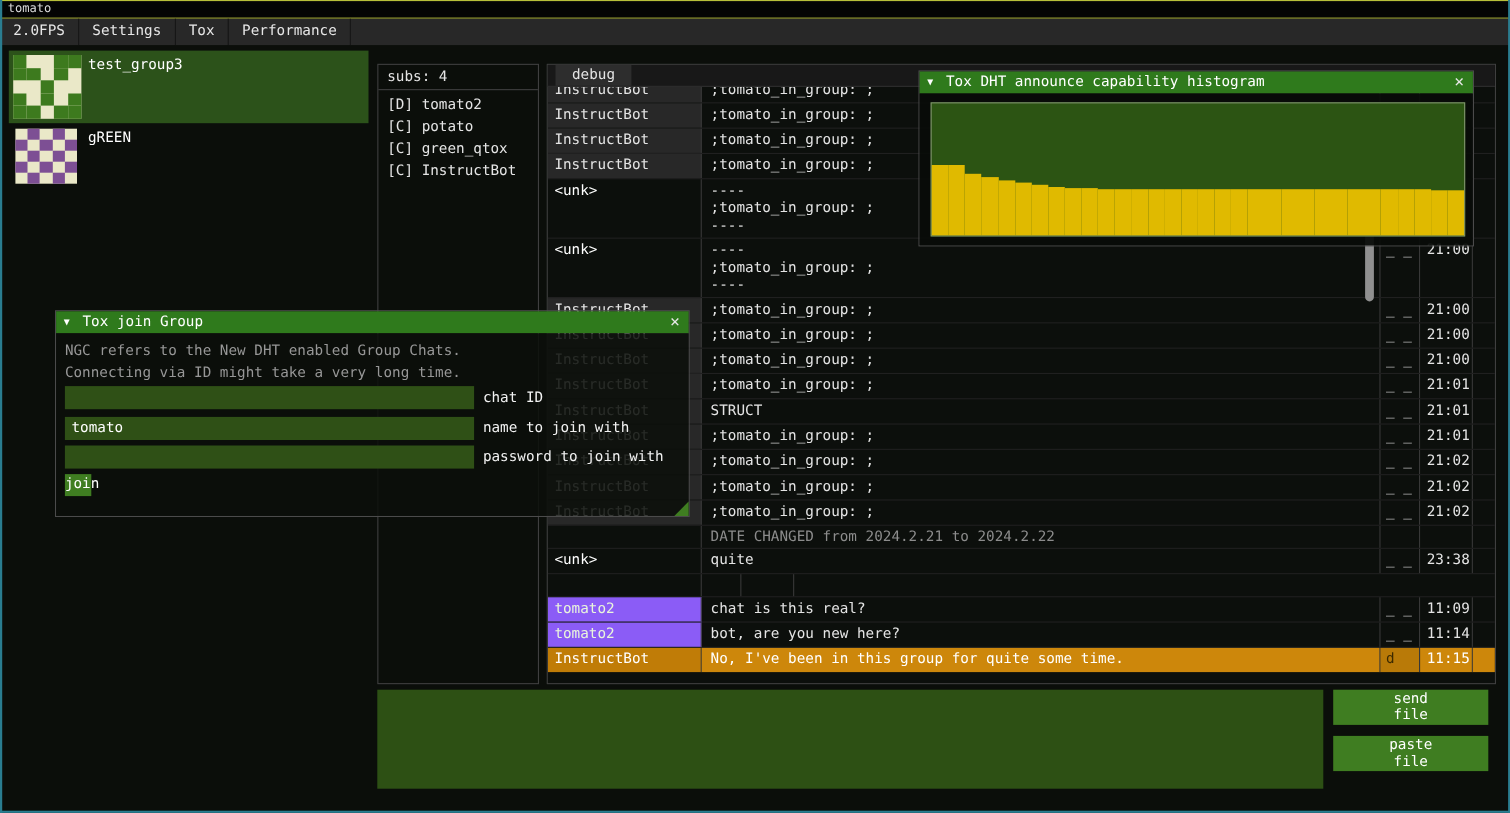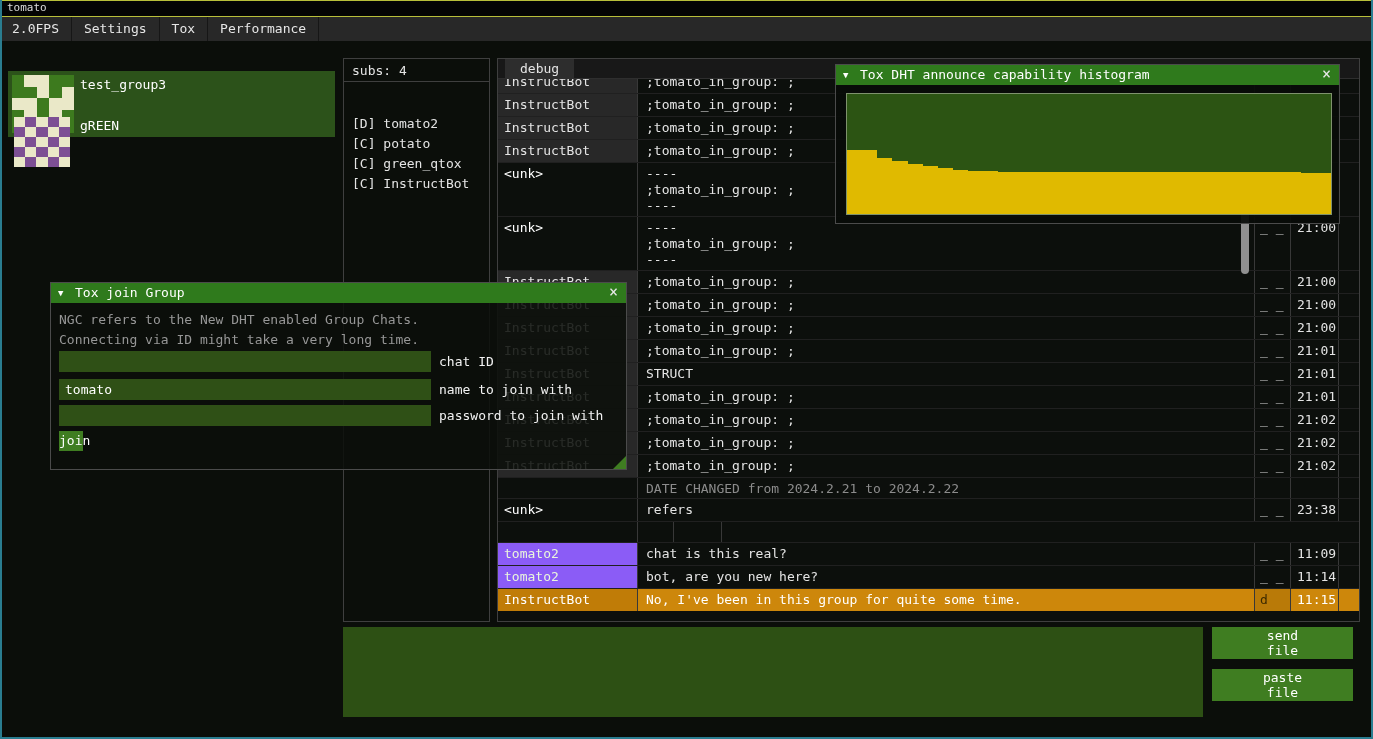--- a/index.html
+++ b/index.html
@@ -8,33 +8,33 @@
   #frame{position:absolute;inset:0;border:2px solid #2a7d90;border-top:none;pointer-events:none;z-index:300;}
   #titlebar{position:absolute;left:0;top:0;width:1373px;height:17px;background:#040404;
     border-top:1px solid #b8bf3a;border-bottom:1px solid #b8bf3a;font-size:11px;line-height:14px;
     padding-left:7px;color:#dcdcdc;z-index:10;}
   #menubar{position:absolute;left:0;top:17px;width:1373px;height:24px;background:#282828;display:flex;z-index:10;align-items:flex-end;}
   .menu-item{padding:3px 12px;line-height:18px;border-right:1px solid #161616;color:#e6e6e6;}
 
   
   .group-row{position:absolute;left:8px;width:327px;}
   .group-row.selected{background:#2c521a;}
-  .group-row.g0{top:46px;height:66px;margin-top:25px;}
+  .group-row.g0{top:46px;height:66px;}
   .group-row.g1{top:114px;height:58px;}
   .avatar{position:absolute;display:grid;grid-template-columns:repeat(5,1fr);grid-template-rows:repeat(5,1fr);}
   .g0 .avatar{left:4px;top:4px;width:62px;height:58px;}
   .g1 .avatar{left:6px;top:3px;width:56px;height:50px;}
   .group-name{position:absolute;left:72px;color:#fff;}
   .g0 .group-name{top:6px;}
   .g1 .group-name{top:4px;}
 
   
   #subs{position:absolute;left:343px;top:58px;width:147px;height:564px;border:1px solid #3f3f3f;background:#0b0e0a;}
   #subs .hdr{padding:4px 8px 3px 8px;border-bottom:1px solid #3f3f3f;}
-  #subs .members{padding-top:4px;margin-top:28px;}
+  #subs .members{padding-top:4px;}
   #subs .member{height:20px;line-height:20px;padding-left:8px;}
 
   
   #chat{position:absolute;left:497px;top:58px;width:863px;height:564px;border:1px solid #3f3f3f;background:#0c0f0c;}
   #tabbar{height:20px;background:#181818;border-bottom:1px solid #2e2e2e;}
   #tab-debug{display:inline-block;background:#2d2d2d;padding:1px 15px 0 15px;height:19px;line-height:18px;margin-left:7px;}
   #log{position:absolute;left:0;top:20px;right:0;bottom:0;overflow:hidden;}
   #rows{margin-top:-9px;}
   .chat-row{display:flex;min-height:23px;border-top:1px solid #202020;line-height:16px;}
   .chat-row.multi{min-height:54px;}
@@ -286,21 +286,21 @@
         </div>
         <div class="chat-row date-row">
           <div class="cell c-name"></div>
           <div class="cell c-msg">DATE CHANGED from 2024.2.21 to 2024.2.22</div>
           <div class="cell c-marks"></div>
           <div class="cell c-time"></div>
           <div class="cell c-fill"></div>
         </div>
         <div class="chat-row">
           <div class="cell c-name name-plain">&lt;unk&gt;</div>
-          <div class="cell c-msg">refers</div>
+          <div class="cell c-msg">quite</div>
           <div class="cell c-marks">_ _</div>
           <div class="cell c-time">23:38</div>
           <div class="cell c-fill"></div>
         </div>
         <div class="chat-row date-row">
           <div class="cell c-name"></div>
           <div class="cell c-marks"></div>
           <div class="cell c-time"></div>
           <div class="cell c-fill"></div>
         </div>

